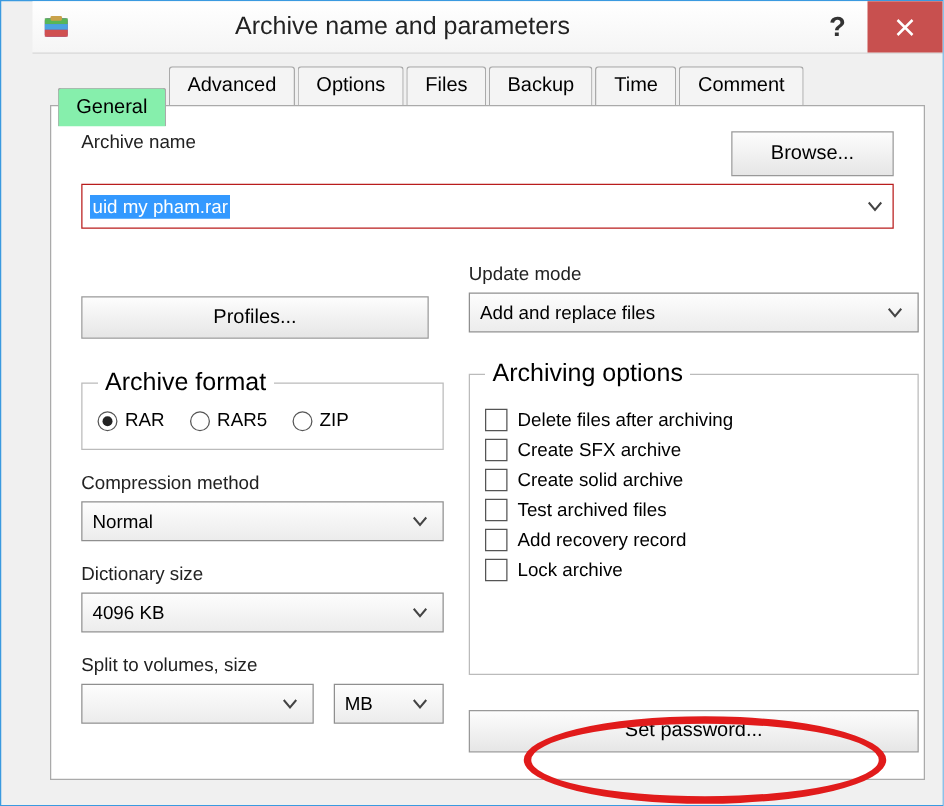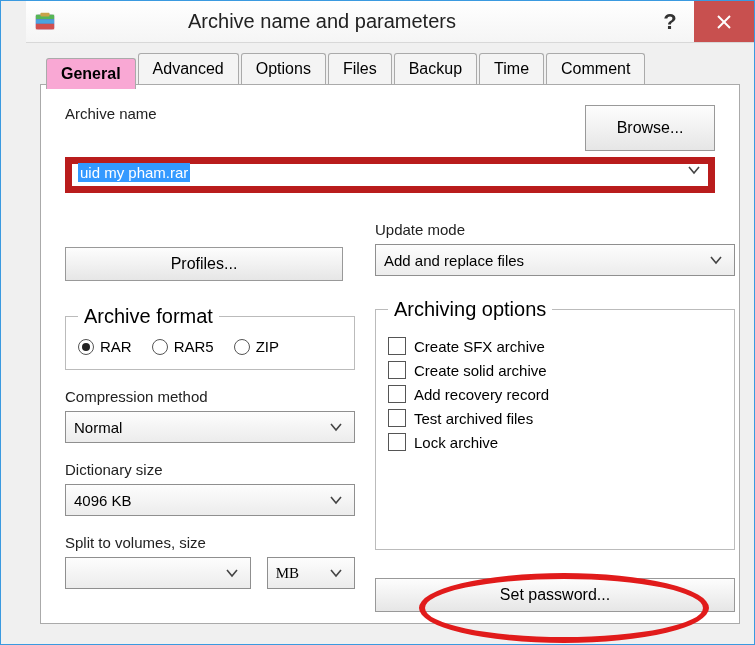--- a/index.html
+++ b/index.html
@@ -79,51 +79,51 @@
   .tab {
     padding: 6px 14px;
     border: 1px solid #aaa;
     border-bottom: none;
     background: #f4f4f4;
     font-size: 16px;
     cursor: pointer;
     border-radius: 3px 3px 0 0;
   }
   .tab.active {
-    background: #f9a8d4;
+    background: #86efac;
     position: relative;
-    top: 5px;
+    top: 17px;
     z-index: 2;
-    font-weight: 700;
+    font-weight: 400;
   }
   .tabpage {
     border: 1px solid #aaa;
     background: #fff;
     padding: 20px 24px 20px 24px;
     height: 540px;
     position: relative;
   }
   .row-top {
     display: flex;
     align-items: flex-start;
     gap: 16px;
   }
   .label { color: #222; margin-bottom: 6px; }
   .browse-btn {
     margin-left: auto;
     width: 130px;
-    height: 46px;
+    height: 36px;
     text-align: center;
   }
   .archive-input-wrap {
     margin-top: 6px;
-    border: 7px solid #b91c1c;
+    border: 1px solid #b91c1c;
     background: #fff;
     display: flex;
-    align-items: flex-start;
+    align-items: center;
     height: 36px;
   }
   .archive-input {
     flex: 1;
     padding: 0 6px;
   }
   .selected-text {
     background: #3399ff;
     color: #fff;
     padding: 1px 2px;
@@ -190,21 +190,21 @@
   .radio-dot.inner::after {
     content: ""; width: 8px; height: 8px; border-radius: 50%; background: #222;
   }
   .field-block { margin-top: 18px; }
   .check-row {
     display: flex; align-items: center; gap: 8px; margin: 6px 0; cursor: pointer;
   }
   .checkbox {
     width: 18px; height: 18px; border: 1px solid #555; background: #fff;
   }
-  .split-row { display: flex; gap: 16px; align-items: center; font-family: Liberation Serif, serif; }
+  .split-row { display: flex; gap: 16px; align-items: center; }
   .split-row .select.size { width: 190px; }
   .split-row .select.unit { width: 90px; }
   .set-pw-btn {
     width: 360px;
     height: 34px;
     margin-top: 28px;
     position: relative;
   }
   .highlight-ellipse {
     position: absolute;
@@ -353,33 +353,37 @@
               <svg class="chev" viewBox="0 0 12 12">
                   <path d="M1 3 L6 9 L11 3" fill="none" stroke="#444" stroke-width="1.6"></path>
                 </svg>
             </div>
           </div>
 
           <fieldset class="group" style="margin-top:22px; height:252px">
             <legend>Archiving options</legend>
             <div class="check-row">
               <span class="checkbox"></span>
+              <span>Delete files after archiving</span>
+            </div>
+            <div class="check-row">
+              <span class="checkbox"></span>
               <span>Create SFX archive</span>
             </div>
             <div class="check-row">
               <span class="checkbox"></span>
               <span>Create solid archive</span>
             </div>
             <div class="check-row">
               <span class="checkbox"></span>
+              <span>Test archived files</span>
+            </div>
+            <div class="check-row">
+              <span class="checkbox"></span>
               <span>Add recovery record</span>
-            </div>
-            <div class="check-row">
-              <span class="checkbox"></span>
-              <span>Test archived files</span>
             </div>
             <div class="check-row">
               <span class="checkbox"></span>
               <span>Lock archive</span>
             </div>
           </fieldset>
 
           <button class="btn set-pw-btn">Set password...</button>
         </div>
       </div>

